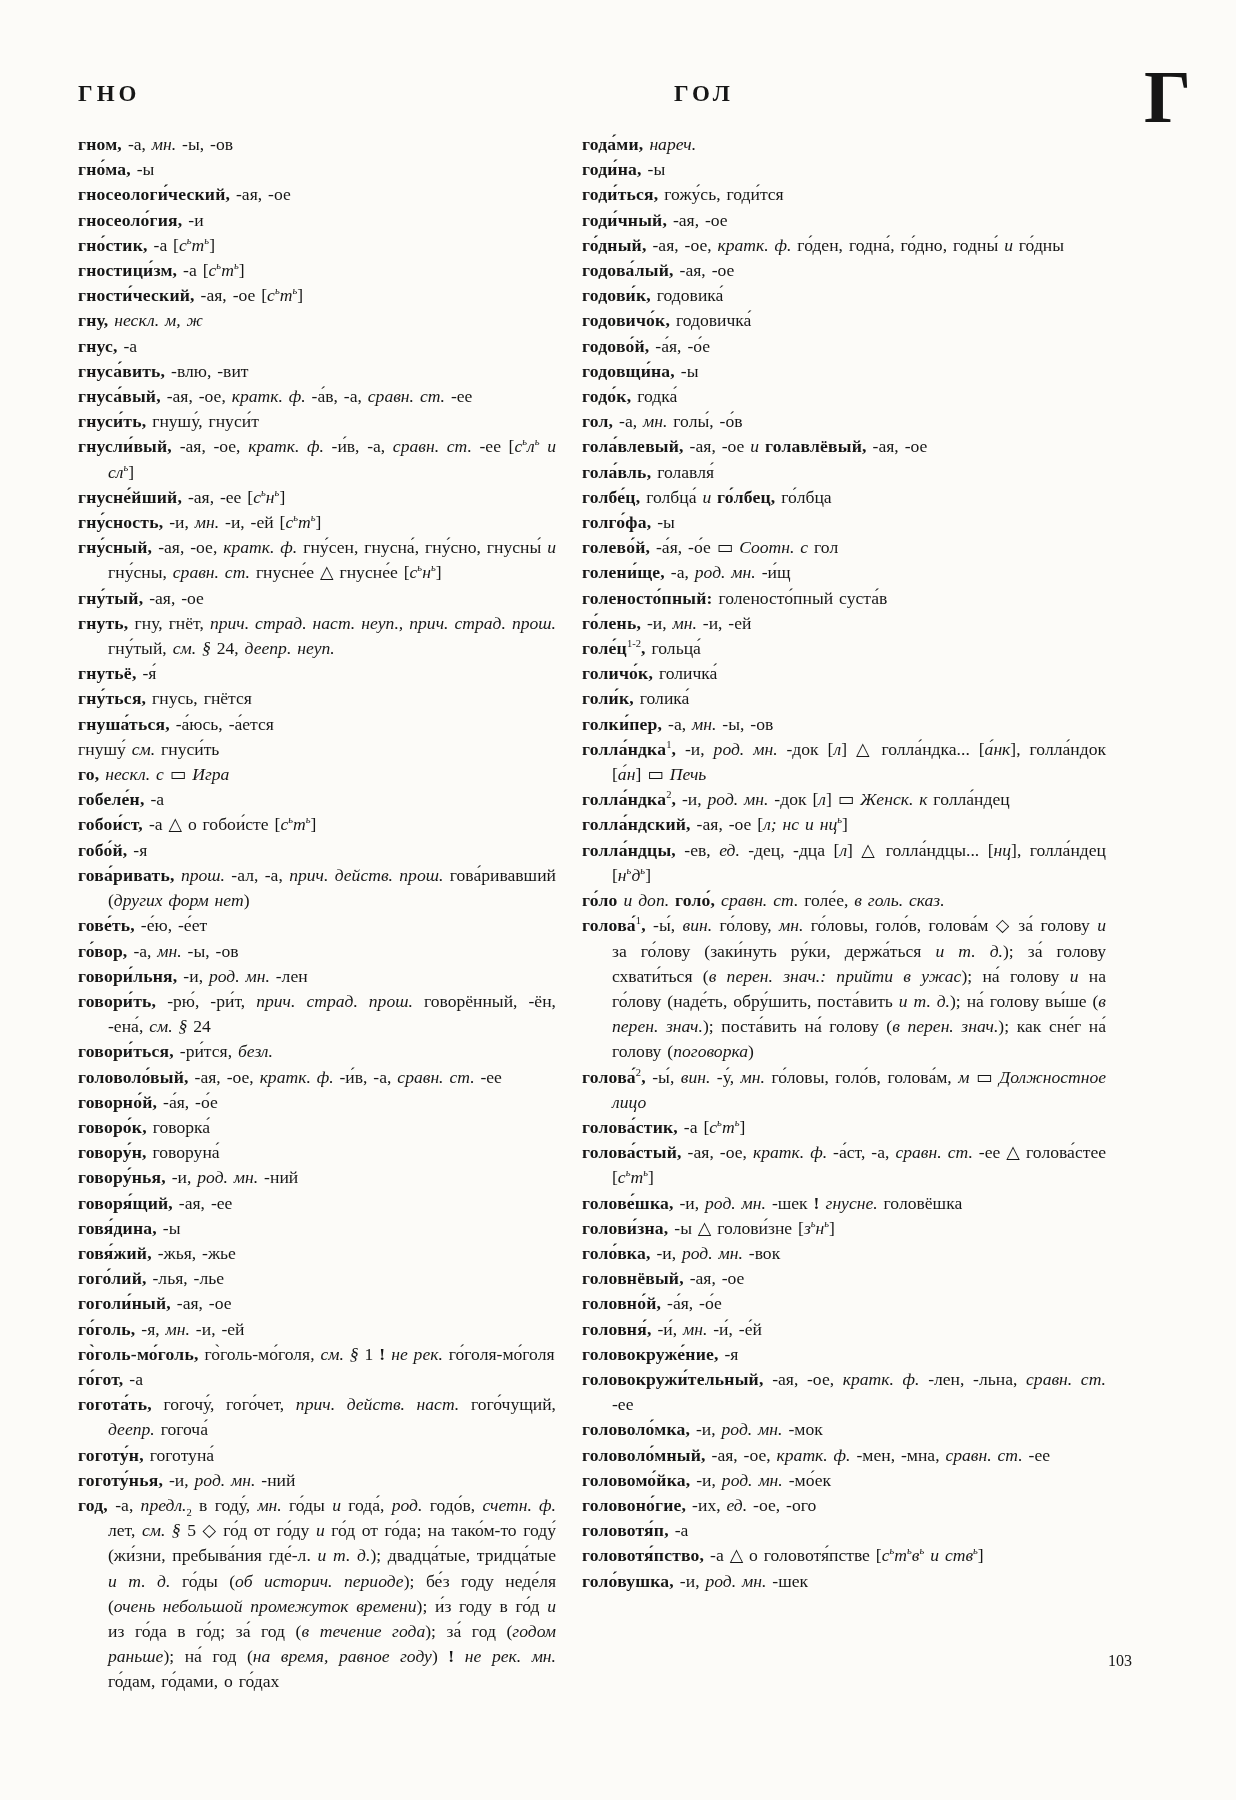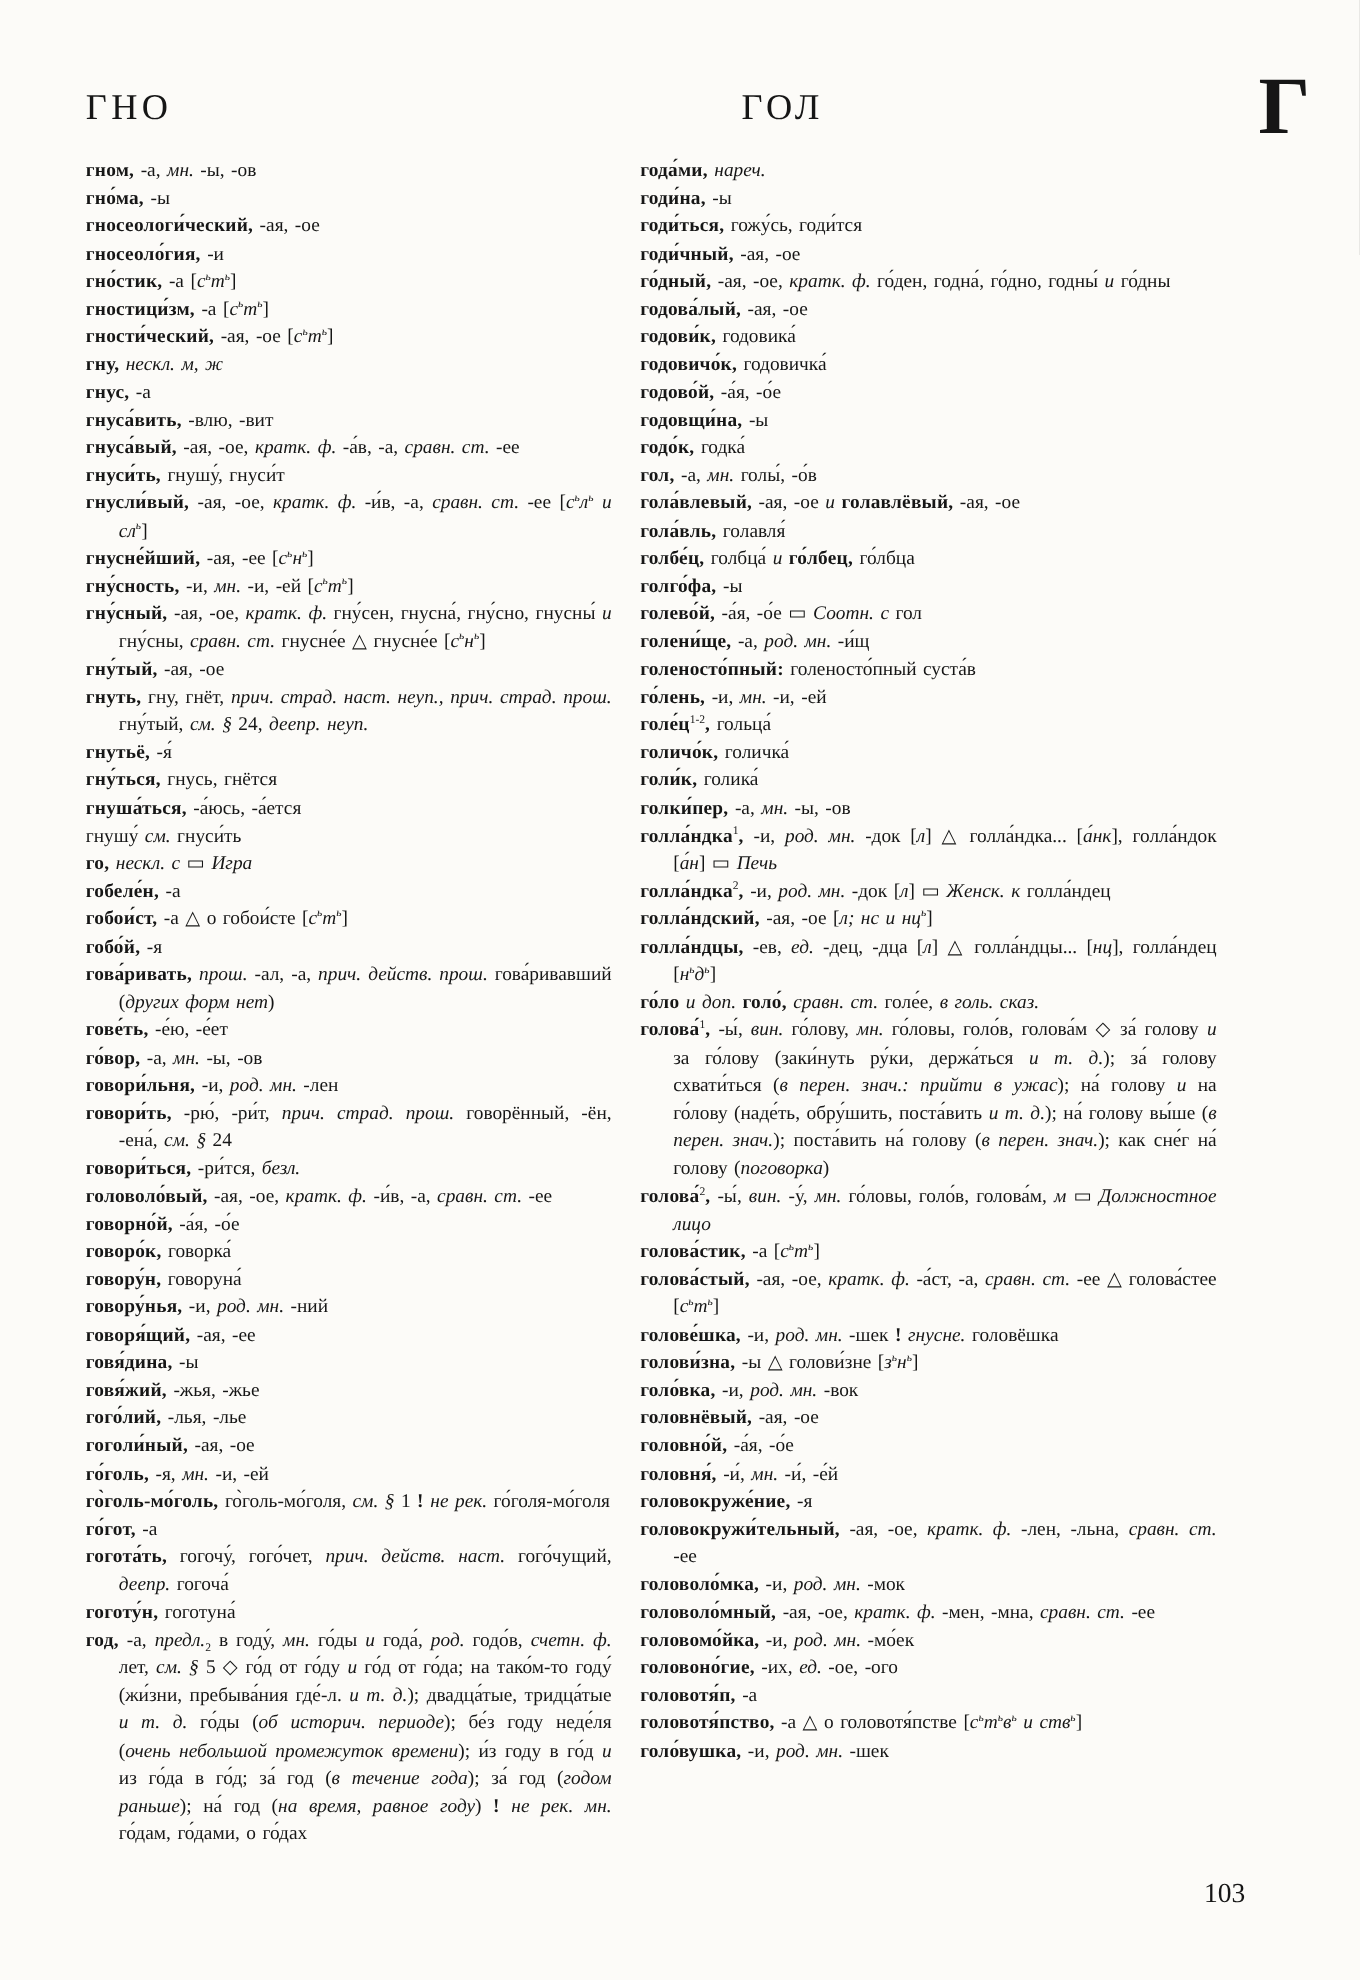--- a/index.html
+++ b/index.html
@@ -13,21 +13,21 @@
   }
   .cols{
     position:absolute;
     left:78px;top:82px;
     display:flex;gap:26px;
   }
   .col{display:block;}
   .col-left{width:478px;}
   .col-right{width:524px;}
   .col-header{
-    font-size:33px;font-weight:normal;
+    font-size:23px;font-weight:bold;
     letter-spacing:4px;
     margin:0 0 27px 0;line-height:1;
   }
   .col-right .col-header{margin-left:92px;}
   .entry{
     margin:0;
     font-size:17.6px;
     line-height:25.2px;
     text-align:justify;
     text-indent:-30px;
@@ -37,22 +37,22 @@
   .entry b{letter-spacing:.2px;}
   .entry sup{font-size:60%;line-height:0;vertical-align:super;}
   .entry sub{font-size:60%;line-height:0;vertical-align:sub;}
   .corner-letter{
     position:absolute;
     left:1144px;top:60px;
     font-size:74px;font-weight:bold;line-height:1;
   }
   .page-number{
     position:absolute;
-    top:1708px;right:104px;
-    font-size:25px;
+    top:1652px;right:104px;
+    font-size:16px;
   }
 </style>
 </head>
 <body>
 
 <div class="page">
   <div class="cols">
     <div class="col col-left">
       <h2 class="col-header">ГНО</h2>
       <div id="left-entries">
@@ -96,20 +96,21 @@
           <p class="entry"><b>говоря́щий,</b> -ая, -ее</p>
           <p class="entry"><b>говя́дина,</b> -ы</p>
           <p class="entry"><b>говя́жий,</b> -жья, -жье</p>
           <p class="entry"><b>гого́лий,</b> -лья, -лье</p>
           <p class="entry"><b>гоголи́ный,</b> -ая, -ое</p>
           <p class="entry"><b>го́голь,</b> -я, <i>мн.</i> -и, -ей</p>
           <p class="entry"><b>го̀голь-мо́голь,</b> го̀голь-мо́голя, <i>см. §</i> 1 <b>!</b> <i>не рек.</i> го́голя-мо́голя</p>
           <p class="entry"><b>го́гот,</b> -а</p>
           <p class="entry"><b>гогота́ть,</b> гогочу́, гого́чет, <i>прич. действ. наст.</i> гого́чущий, <i>деепр.</i> гогоча́</p>
           <p class="entry"><b>гоготу́н,</b> гоготуна́</p>
+          <p class="entry"><b>гоготу́нья,</b> -и, <i>род. мн.</i> -ний</p>
           <p class="entry"><b>год,</b> -а, <i>предл.</i><sub>2</sub> в году́, <i>мн.</i> го́ды <i>и</i> года́, <i>род.</i> годо́в, <i>счетн. ф.</i> лет, <i>см. §</i> 5 ◇ го́д от го́ду <i>и</i> го́д от го́да; на тако́м-то году́ (жи́зни, пребыва́ния где́-л. <i>и т. д.</i>); двадца́тые, тридца́тые <i>и т. д.</i> го́ды (<i>об историч. периоде</i>); бе́з году неде́ля (<i>очень небольшой промежуток времени</i>); и́з году в го́д <i>и</i> из го́да в го́д; за́ год (<i>в течение года</i>); за́ год (<i>годом раньше</i>); на́ год (<i>на время, равное году</i>) <b>!</b> <i>не рек. мн.</i> го́дам, го́дами, о го́дах</p>
         </div>
     </div>
     <div class="col col-right">
       <h2 class="col-header">ГОЛ</h2>
       <div id="right-entries">
           <p class="entry"><b>года́ми,</b> <i>нареч.</i></p>
           <p class="entry"><b>годи́на,</b> -ы</p>
           <p class="entry"><b>годи́ться,</b> гожу́сь, годи́тся</p>
           <p class="entry"><b>годи́чный,</b> -ая, -ое</p>

